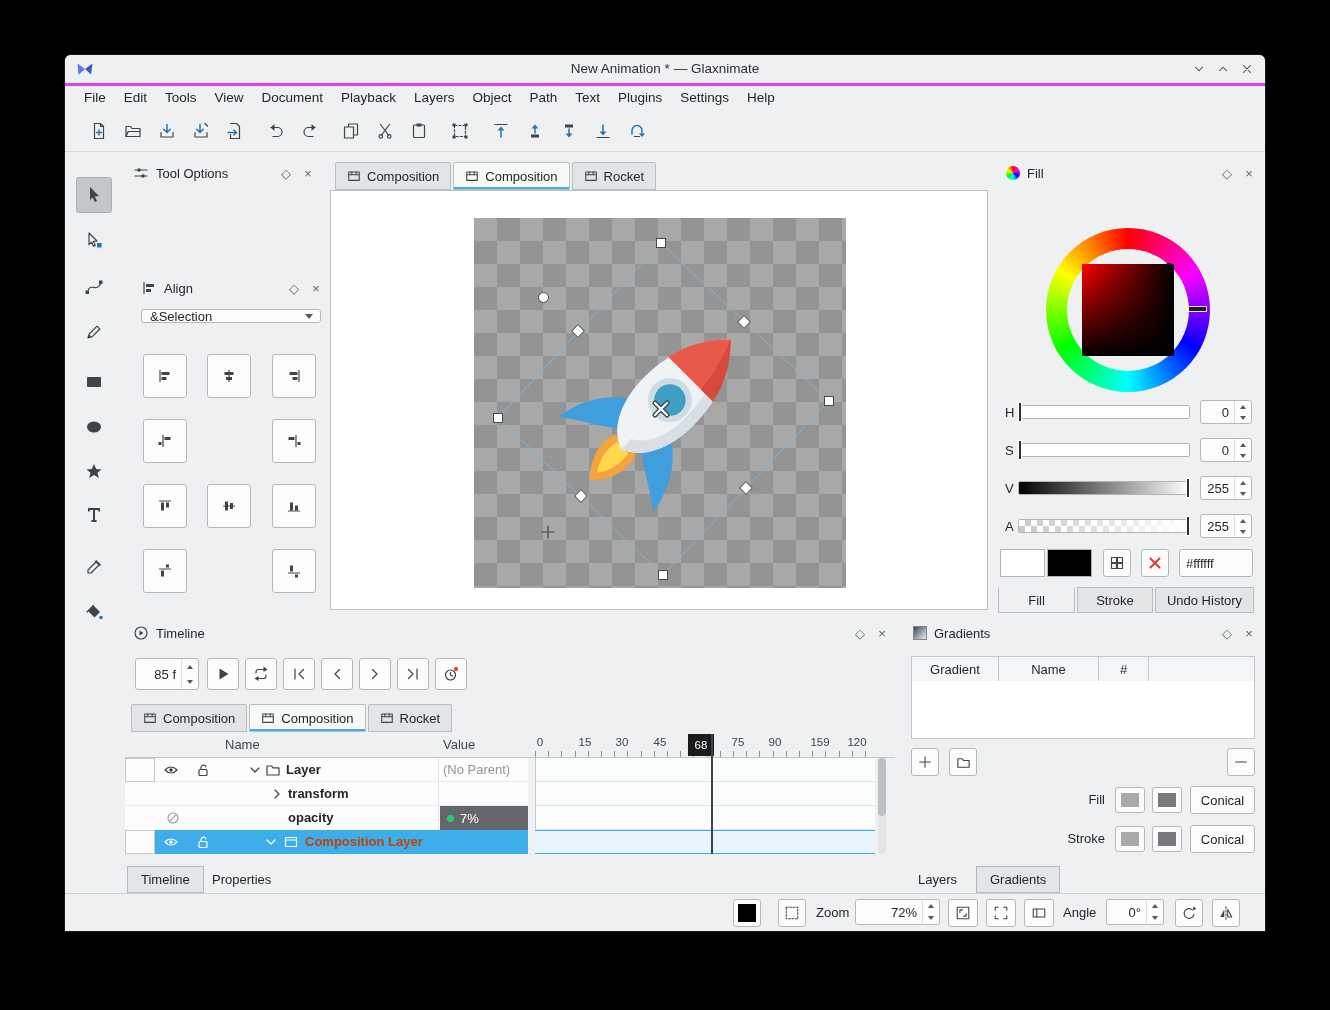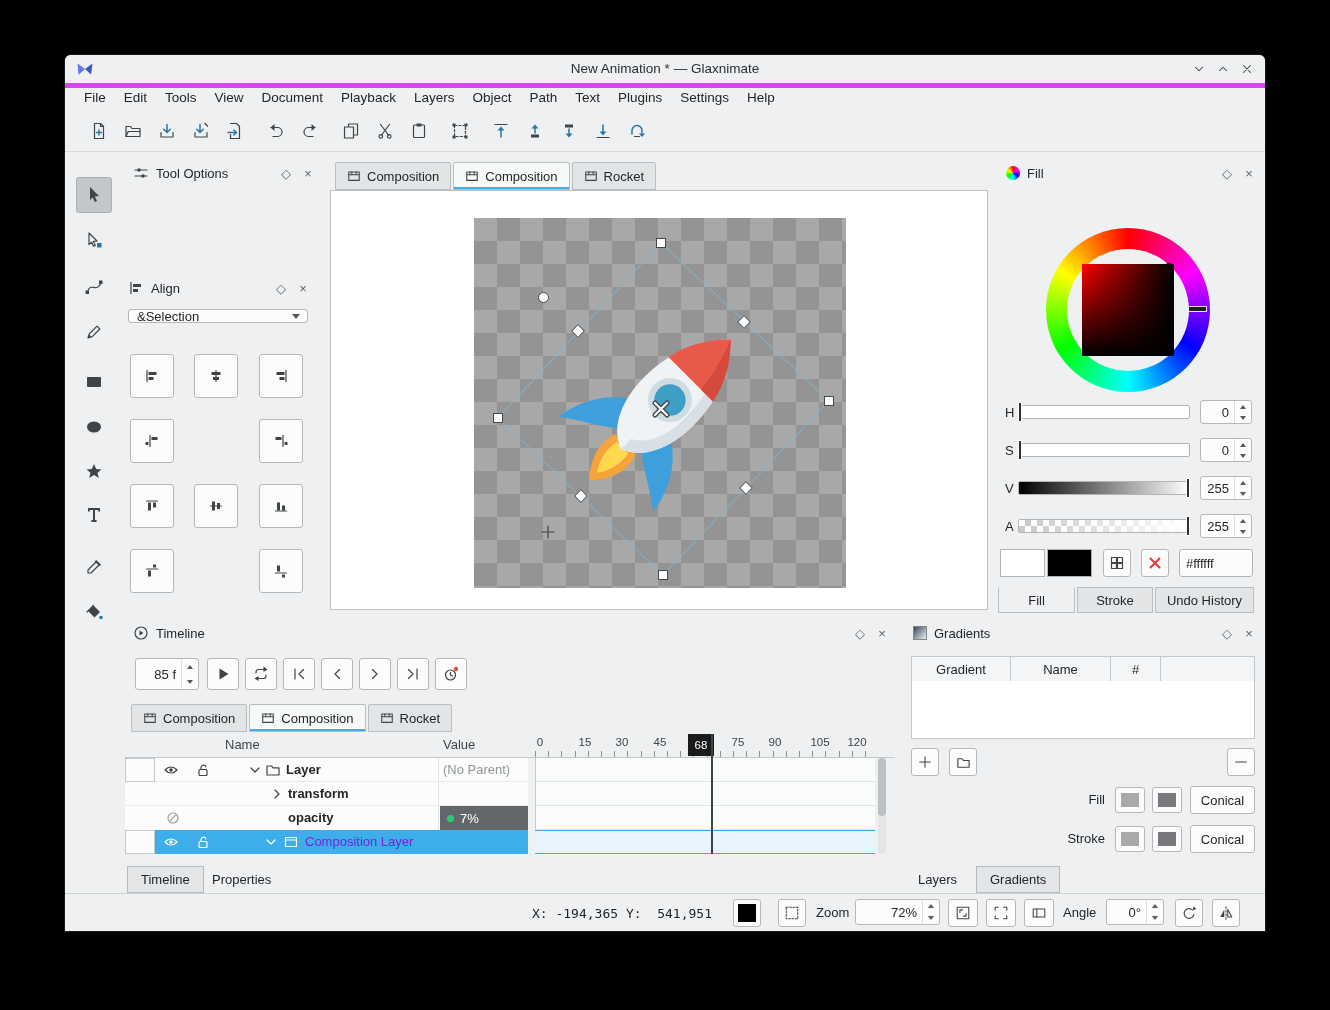--- a/index.html
+++ b/index.html
@@ -4,21 +4,21 @@
 <style>
   html,body{margin:0;padding:0}
   body{width:1330px;height:1010px;background:#000;position:relative;overflow:hidden;
        font-family:"Liberation Sans",sans-serif;color:#232629;font-size:13px}
   .abs{position:absolute}
   #window{position:absolute;left:65px;top:55px;width:1200px;height:876px;background:#eff0f1;
           border-radius:6px 6px 0 0;box-shadow:0 0 0 1px #17191a}
 
   
   #titlebar{position:absolute;left:0;top:0;width:100%;height:28px;background:#eff0f1;
-            border-bottom:5px solid #d946ef;border-radius:6px 6px 0 0}
+            border-bottom:3px solid #d946ef;border-radius:6px 6px 0 0}
   #title{position:absolute;left:0;top:0;width:100%;height:28px;line-height:28px;text-align:center;
          font-size:13.5px;color:#2b2e31;pointer-events:none}
   .wc{position:absolute;top:4px;width:20px;height:20px;display:flex;align-items:center;justify-content:center}
   #menubar{position:absolute;left:0;top:29px;width:100%;height:27px;display:flex;align-items:center;
            padding-left:10px;box-sizing:border-box;font-size:13.5px}
   #menubar span{padding:4px 9px;border-radius:3px}
   #toolbar{position:absolute;left:0;top:56px;width:100%;height:41px;border-bottom:1px solid #d8dadb;
            display:flex;align-items:center;padding-left:19px;box-sizing:border-box}
   .tbtn{width:30px;height:30px;margin-right:4px;display:flex;align-items:center;justify-content:center;border-radius:3px}
   .tsep{width:7px}
@@ -327,21 +327,21 @@
       <span class="ptitle">Tool Options</span>
     </div>
     <div class="pbtn" style="right:26px">
         <span>◇</span>
       </div>
     <div class="pbtn" style="right:4px">
         <span>×</span>
       </div>
   </div>
 
-  <div class="panel" style="left:55px;top:220px;width:196px;height:340px">
+  <div class="panel" style="left:68px;top:220px;width:196px;height:340px">
     <div class="phead">
       <svg width="16" height="16" viewBox="0 0 16 16">
           <path class="sk" d="M3 2.5v11"></path>
           <rect class="fd" x="5" y="4" width="8" height="3"></rect>
           <rect class="fd" x="5" y="9" width="5" height="3"></rect>
         </svg>
       <span class="ptitle">Align</span>
     </div>
     <div class="pbtn" style="right:26px">
         <span>◇</span>
@@ -693,21 +693,21 @@
     <div class="abs" style="left:318px;top:117px;color:#3f4447">Value</div>
 
     <div class="abs" style="left:410px;top:131px;width:340px;height:6px;background:repeating-linear-gradient(to right,#8f9498 0 1px,transparent 1px 13.2px)"></div>
     <span class="rnum" style="left:402px">0</span>
     <span class="rnum" style="left:447px">15</span>
     <span class="rnum" style="left:484px">30</span>
     <span class="rnum" style="left:522px">45</span>
     <span class="rnum" style="left:563px;top:114px;width:26px;height:22px;background:#191b1c;color:#fff;line-height:22px">68</span>
     <span class="rnum" style="left:600px">75</span>
     <span class="rnum" style="left:637px">90</span>
-    <span class="rnum" style="left:682px">105</span>
+    <span class="rnum" style="left:682px">159</span>
     <span class="rnum" style="left:719px">120</span>
 
     <div class="abs" style="left:0;top:138px;width:403px;height:96px;background:#fcfcfc"></div>
     <div class="abs" style="left:313px;top:138px;width:1px;height:96px;background:#e2e4e6"></div>
     <div class="abs" style="left:0;top:161px;width:403px;height:1px;background:#e8eaec"></div>
     <div class="abs" style="left:0;top:185px;width:403px;height:1px;background:#e8eaec"></div>
 
     <div class="abs" style="left:0;top:138px;width:30px;height:24px;background:#fcfcfc;border:1px solid #c6c9cb;box-sizing:border-box"></div>
     <svg class="abs" style="left:38px;top:142px" width="16" height="16" viewBox="0 0 16 16">
         <path class="sk" d="M2 8c3.5-4 8.5-4 12 0-3.5 4-8.5 4-12 0z"></path>
@@ -751,21 +751,21 @@
         <rect class="skw" x="4" y="7.5" width="8" height="6" rx="1"></rect>
         <path class="skw" d="M6 7.5V5.5a2.5 2.5 0 0 1 4.9-.6"></path>
       </svg>
     <svg class="abs" style="left:138px;top:214px" width="16" height="16" viewBox="0 0 16 16">
         <path class="skw" d="M4 6l4 4 4-4"></path>
       </svg>
     <svg class="abs" style="left:158px;top:214px" width="16" height="16" viewBox="0 0 16 16">
         <rect class="skw" x="2.5" y="3.5" width="11" height="9"></rect>
         <path class="skw" d="M2.5 6h11"></path>
       </svg>
-    <div class="abs" style="left:180px;top:210px;height:24px;line-height:24px;font-weight:normal;color:#6d28d9">Composition Layer</div>
+    <div class="abs" style="left:180px;top:210px;height:24px;line-height:24px;font-weight:bold;color:#c2410c">Composition Layer</div>
 
     <div class="abs" style="left:410px;top:138px;width:340px;height:96px;background:#fbfcfc;border-left:1px solid #c6c9cb;box-sizing:border-box"></div>
     <div class="trklines" style="top:161px"></div>
     <div class="trklines" style="top:185px"></div>
     <div class="trklines" style="top:209px"></div>
     <div class="abs" style="left:410px;top:210px;width:340px;height:24px;background:#e8f4fb;border-top:1px solid #3daee9;border-bottom:1px solid #3daee9;box-sizing:border-box"></div>
     <div class="abs" style="left:586px;top:114px;width:2px;height:120px;background:#3f4447"></div>
     <div class="abs" style="left:753px;top:138px;width:8px;height:96px;background:#e4e6e8;border-radius:4px">
       <div class="abs" style="left:0;top:0;width:8px;height:58px;background:#bcc0c2;border-radius:4px"></div>
     </div>
@@ -777,21 +777,21 @@
       <span class="ptitle">Gradients</span>
     </div>
     <div class="pbtn" style="right:26px">
         <span>◇</span>
       </div>
     <div class="pbtn" style="right:4px">
         <span>×</span>
       </div>
 
     <div class="abs" style="left:6px;top:36px;width:344px;height:26px;display:flex">
-      <div style="width:100px;border:1px solid #c5c8ca;background:#f4f5f6;display:flex;align-items:center;justify-content:center;box-sizing:border-box">Gradient</div>
+      <div style="width:88px;border:1px solid #c5c8ca;background:#f4f5f6;display:flex;align-items:center;justify-content:center;box-sizing:border-box">Gradient</div>
       <div style="width:100px;border:1px solid #c5c8ca;border-left:none;background:#f4f5f6;display:flex;align-items:center;justify-content:center;box-sizing:border-box">Name</div>
       <div style="width:50px;border:1px solid #c5c8ca;border-left:none;background:#f4f5f6;display:flex;align-items:center;justify-content:center;box-sizing:border-box">#</div>
       <div style="flex:1;border:1px solid #c5c8ca;border-left:none;background:#f4f5f6;box-sizing:border-box"></div>
     </div>
     <div class="abs" style="left:6px;top:61px;width:344px;height:58px;background:#fff;border:1px solid #c5c8ca;border-top:none;box-sizing:border-box"></div>
 
     <div class="ubtn" style="left:6px;top:128px;width:28px;height:28px">
         <svg width="14" height="14" viewBox="0 0 16 16">
           <path class="sk" d="M8 2v12M2 8h12"></path>
         </svg>
@@ -836,21 +836,20 @@
       <span>Properties</span>
     </div>
   <div class="dktab" style="left:840px">
       <span>Layers</span>
     </div>
   <div class="dktab on" style="left:911px">
       <span>Gradients</span>
     </div>
 
   <div id="statusbar">
-    <div class="sb-coords">X: -194,365 Y:  541,951</div>
     <div class="ubtn" style="left:668px;top:5px;width:28px;height:28px">
         <div style="width:18px;height:18px;background:#000"></div>
       </div>
     <div class="ubtn" style="left:713px;top:5px;width:28px;height:28px">
         <svg width="16" height="16" viewBox="0 0 18 18">
           <rect class="sk" stroke-dasharray="2 1.8" x="2.5" y="2.5" width="13" height="13"></rect>
         </svg>
       </div>
     <div class="abs" style="left:751px;top:11px">Zoom</div>
     <div class="spin" style="left:790px;top:5px;width:85px;height:26px">

